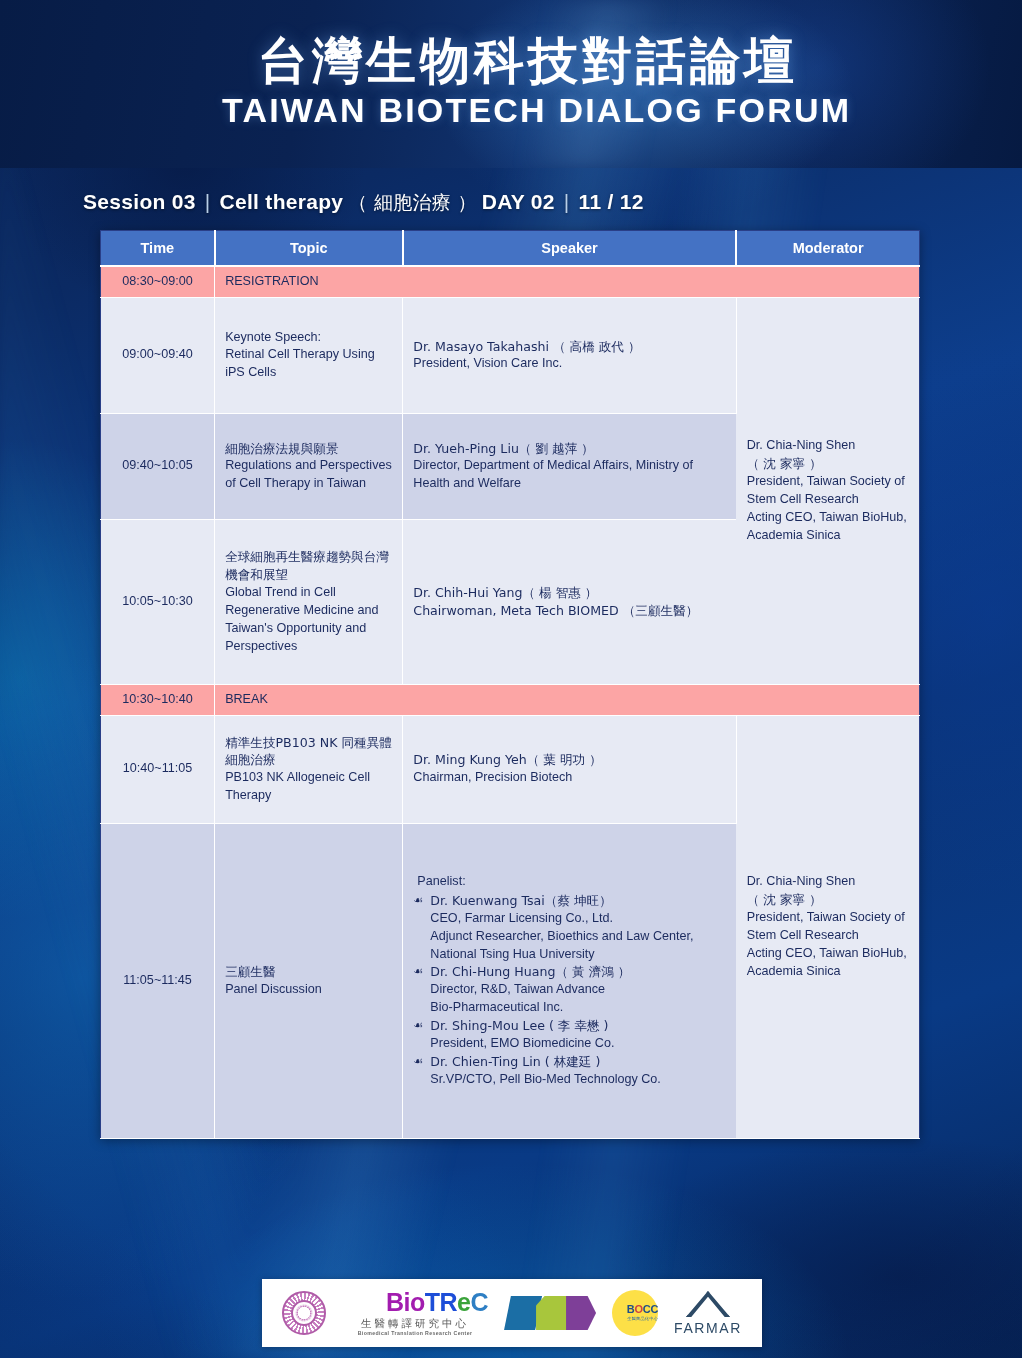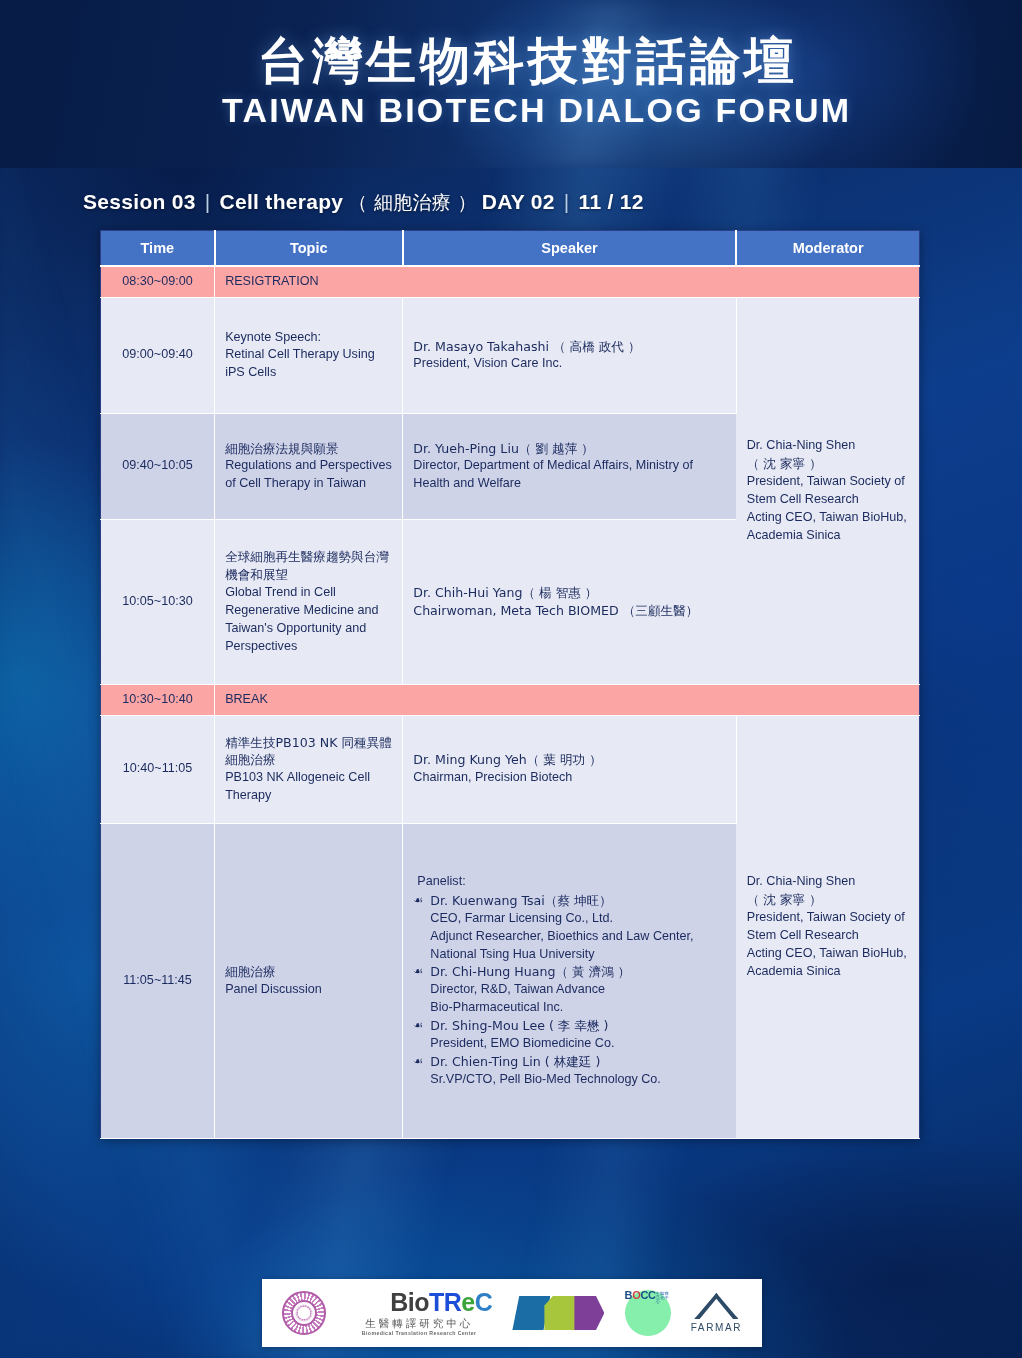--- a/index.html
+++ b/index.html
@@ -184,21 +184,21 @@
     content: ""; position: absolute; inset: 7px; border-radius: 50%;
     border: 2px solid #b05ca8;
     background:
       radial-gradient(circle at 50% 50%, #ffffff 38%, rgba(199,127,192,0.55) 42%, #ffffff 58%),
       repeating-conic-gradient(from 10deg, #c77fc0 0deg 10deg, #ffffff 10deg 20deg);
   }
 
   
   .biotrec { text-align: center; line-height: 1; }
   .biotrec .word { font-size: 25px; font-weight: bold; letter-spacing: -0.5px; }
-  .biotrec .w1 { color: #404040; margin-left: 44px; }
+  .biotrec .w1 { color: #a21caf; margin-left: 44px; }
   .biotrec .w2 { color: #1d4ed8; }
   .biotrec .w3 { color: #3aa33a; }
   .biotrec .w4 { color: #2e7fc4; }
   .biotrec .cn {
     font-family: "DejaVu Sans", sans-serif; font-size: 10.5px;
     color: #5b5b5b; letter-spacing: 3px; margin-top: 3px; display: block;
   }
   .biotrec .en {
     font-size: 5.2px; color: #6a6a6a; letter-spacing: 0.4px;
     margin-top: 2px; display: block; font-weight: bold;
@@ -217,42 +217,42 @@
     margin-right: -4px;
   }
   .dcb .b {
     width: 30px; height: 34px; background: #7e3f98;
     clip-path: polygon(0 0, 72% 0, 100% 50%, 72% 100%, 0 100%);
   }
 
   
   .bocc {
     width: 46px; height: 46px; border-radius: 50%;
-    background: #86efac; display: flex; 
-    align-items: flex-start; justify-content: center; line-height: 1;
+    background: #fde047; display: flex; flex-direction: column;
+    align-items: flex-end; justify-content: center; line-height: 1;
   }
   .bocc .t { font-size: 11px; font-weight: bold; color: #1e4f88; letter-spacing: -0.3px; }
   .bocc .t .r { color: #d04040; }
   .bocc .s {
     font-size: 4.2px; color: #2b6ba8; margin-top: 2px;
     font-family: "DejaVu Sans", sans-serif; letter-spacing: 0.2px;
   }
 
   
   .farmar { text-align: center; line-height: 1; }
   .farmar .mark {
     width: 44px; height: 26px; margin: 0 auto 4px;
     border-top: 2.4px solid #2d4a66;
     border-left: 2.4px solid #2d4a66;
     border-right: 2.4px solid #2d4a66;
     border-bottom: none;
     clip-path: polygon(0 100%, 50% 0, 100% 100%, 88% 100%, 50% 22%, 12% 100%);
     background: #2d4a66;
   }
-  .farmar .txt { font-size: 10px; color: #2d4a66; letter-spacing: 1.6px; }
+  .farmar .txt { font-size: 14px; color: #2d4a66; letter-spacing: 1.6px; }
 </style>
 </head>
 <body>
 
 <div id="bg">
   <div class="layer bg-base"></div>
   <div class="layer bg-blobs"></div>
   <div class="layer bg-streaks"></div>
   <div class="layer bg-vignette"></div>
 </div>
@@ -355,21 +355,21 @@
         <div>President, Taiwan Society of</div>
         <div>Stem Cell Research</div>
         <div>Acting CEO, Taiwan BioHub,</div>
         <div>Academia Sinica</div>
       </td>
     </tr>
 
     <tr class="shade-b" style="height:315px;">
       <td class="c-time">11:05~11:45</td>
       <td class="c-topic">
-        <div class="topic-cn">細胞治療</div>
+        <div class="topic-cn">三顧生醫</div>
         <div>Panel Discussion</div>
       </td>
       <td class="c-speak panelist" style="vertical-align:middle;">
         <div class="panelist-head">Panelist:</div>
         <ul>
           <li>
             <span class="bullet">☙</span>
             <span class="ptext">
               <span class="cn-line sub">Dr. Kuenwang Tsai（蔡 坤旺）</span>
               <span class="sub">CEO, Farmar Licensing Co., Ltd.</span>

